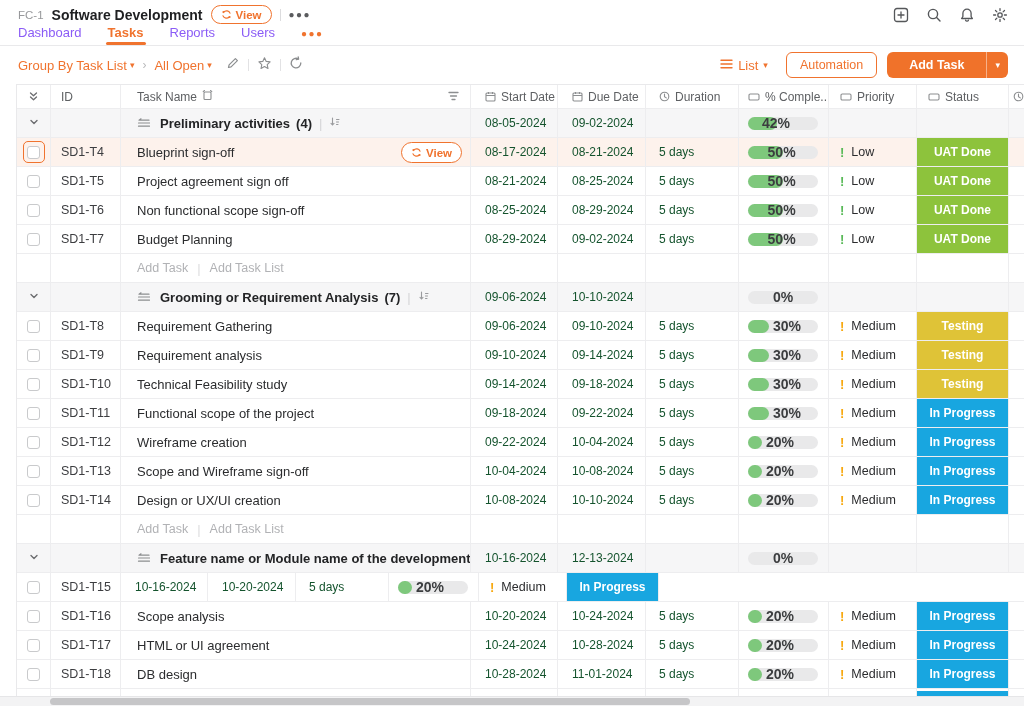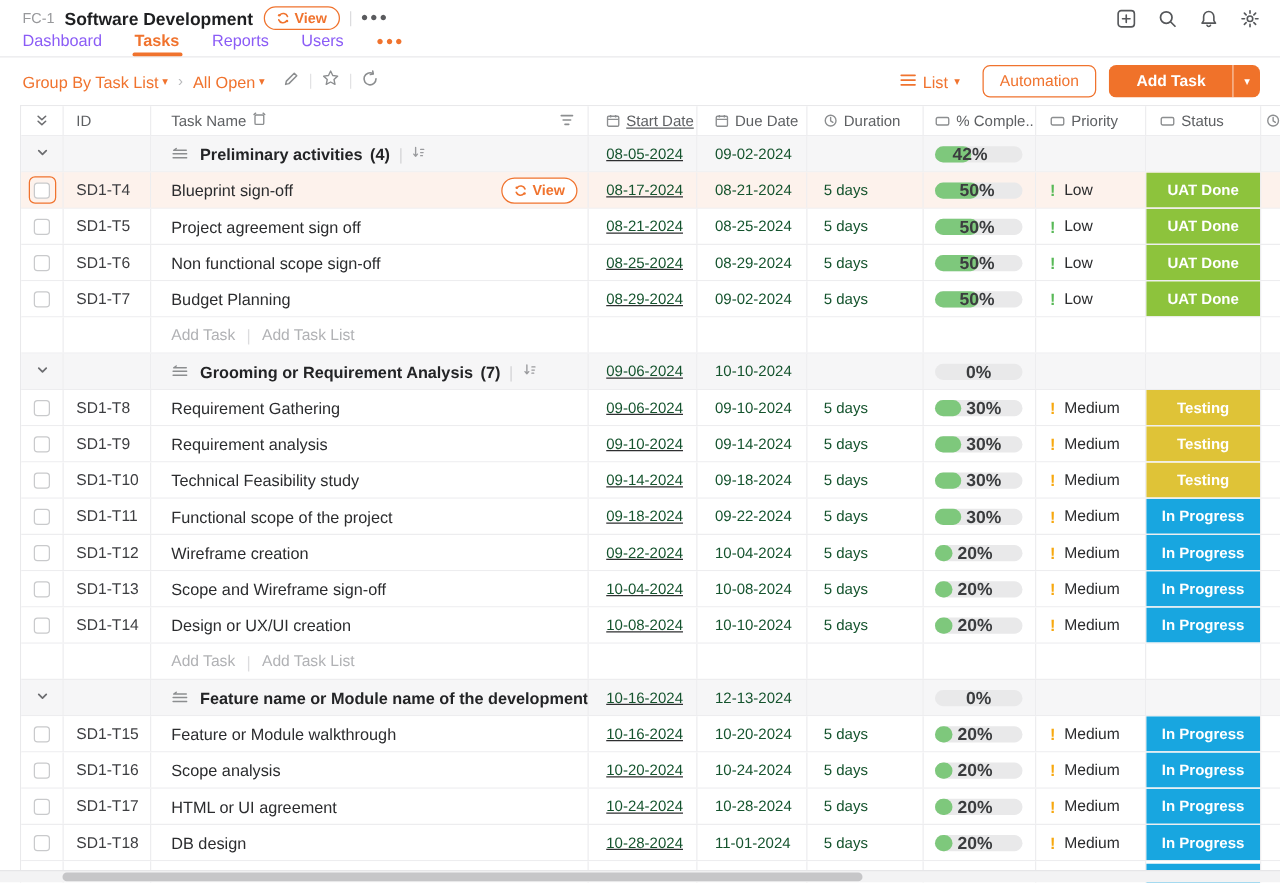--- a/index.html
+++ b/index.html
@@ -44,21 +44,21 @@
   .btn-addtask .arrow { background:#f0722a; border-left:1px solid rgba(255,255,255,.45); color:#fff; font-size:9px;
     display:flex; align-items:center; padding:0 8px; }
 
   
   .table { margin-left:16px; width:1008px; border-top:1px solid #e9e9eb; border-left:1px solid #e9e9eb; }
   .row { display:flex; border-bottom:1px solid #ededef; background:#fff; }
   .cell { border-right:1px solid #ededef; display:flex; align-items:center; overflow:hidden; white-space:nowrap; }
   .c-toggle { width:34px; justify-content:center; }
   .c-id     { width:70px; padding-left:10px; }
   .c-name   { width:350px; padding-left:16px; position:relative; }
-  .c-start  { width:87px; padding-left:14px;text-decoration:underline; }
+  .c-start  { width:87px; padding-left:14px; }
   .c-due    { width:88px; padding-left:14px; }
   .c-dur    { width:93px; padding-left:13px; }
   .c-pct    { width:90px; padding-left:9px; }
   .c-pri    { width:88px; padding-left:11px; }
   .c-status { width:92px; padding:0; position:relative; }
   .c-extra  { flex:1; min-width:14px; border-right:none; padding-left:4px; }
 
   .thead { height:24px; }
   .thead .cell { font-size:12px; color:#5e6063; gap:5px; }
   .thead svg { flex:none; }
@@ -793,23 +793,20 @@
           <div class="cell c-status"></div>
           <div class="cell c-extra"></div>
         </div>
         <div class="row task-row">
           <div class="cell c-toggle">
             <span class="checkbox"></span>
           </div>
           <div class="cell c-id">
             <span class="id-text">SD1-T15</span>
           </div>
-          <div class="cell c-name">
-            <span class="task-name">Feature or Module walkthrough</span>
-          </div>
           <div class="cell c-start">
             <span class="date-text">10-16-2024</span>
           </div>
           <div class="cell c-due">
             <span class="date-text">10-20-2024</span>
           </div>
           <div class="cell c-dur">
             <span class="dur-text">5 days</span>
           </div>
           <div class="cell c-pct">

